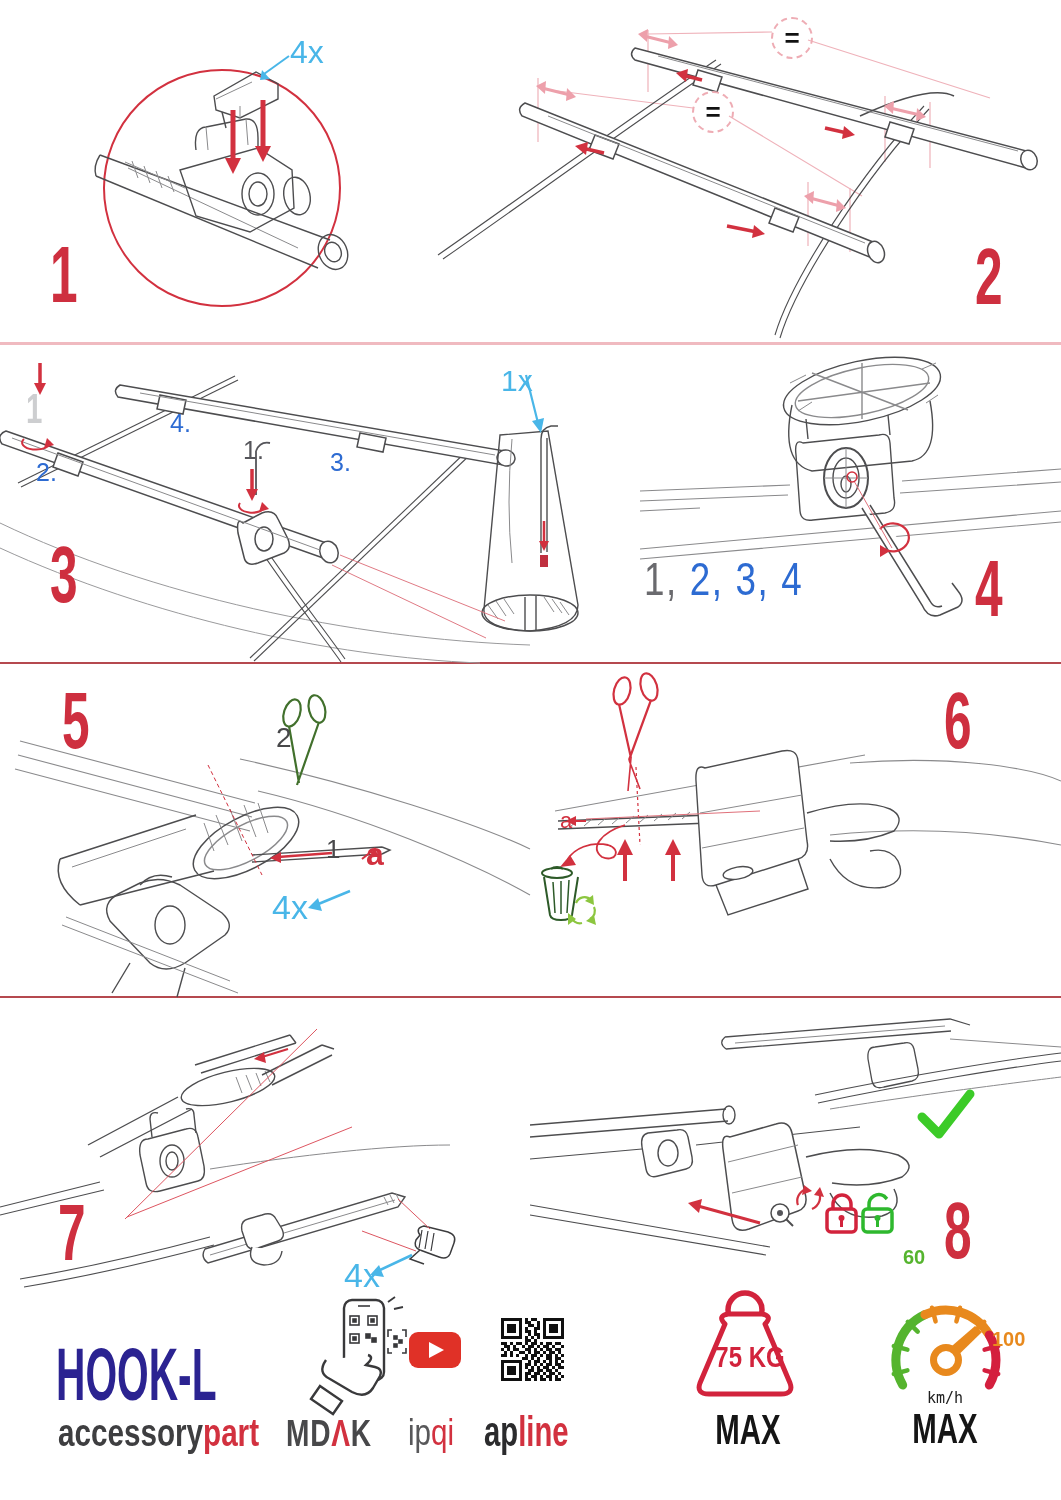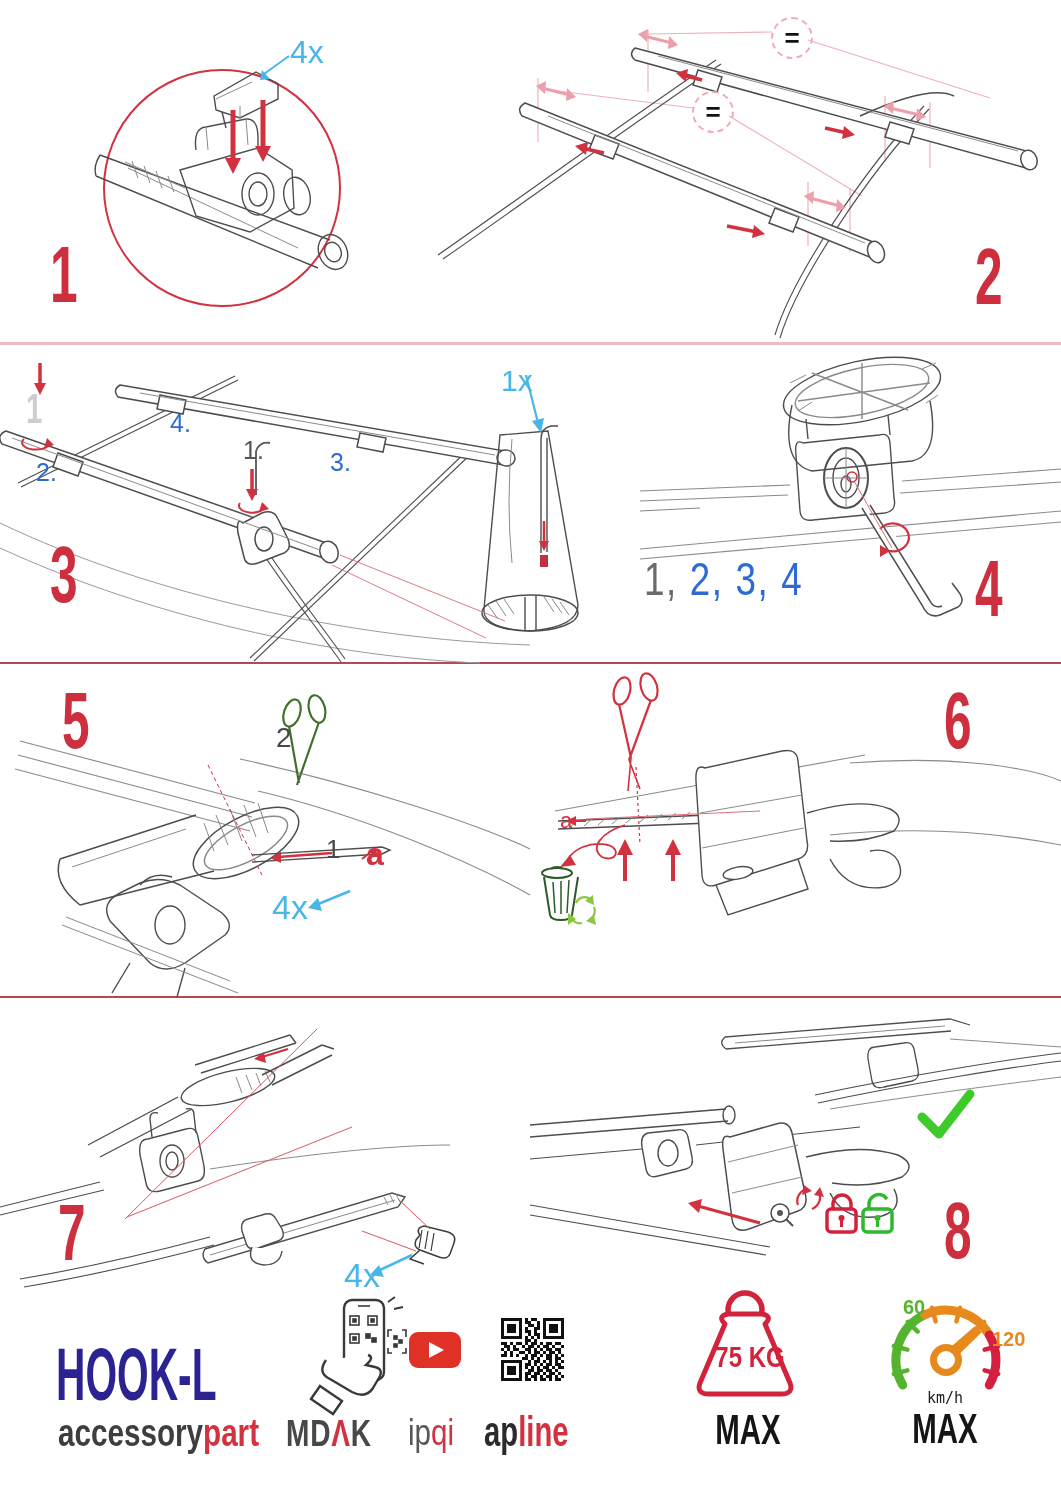--- a/index.html
+++ b/index.html
@@ -31,21 +31,21 @@
   .mdak{left:286px;top:1416px;font-size:36px;font-weight:bold;transform:scaleX(.78);letter-spacing:1px;color:#48484a}
   .mdak .r{color:#d2313f}
   .ipqi{left:408px;top:1414px;font-size:37px;transform:scaleX(.8);color:#58585a}
   .ipqi .r{color:#d2313f}
   .apline{left:484px;top:1410px;font-size:43px;font-weight:bold;transform:scaleX(.68);color:#2b2b2d}
   .apline .r{color:#d2313f}
   .wval{position:absolute;left:700px;top:1340px;width:100px;text-align:center;color:#d2233c;
        font-size:30px;font-weight:bold;transform:scaleX(.8);transform-origin:center top}
   .maxlab{position:absolute;width:100px;text-align:center;color:#151515;font-size:42px;font-weight:bold;
        transform:scaleX(.7);transform-origin:center top;line-height:1}
-  .sp60{position:absolute;left:903px;top:1297px;font-size:20px;font-weight:bold;color:#55b42e;line-height:1}
+  .sp60{position:absolute;left:903px;top:1247px;font-size:20px;font-weight:bold;color:#55b42e;line-height:1}
   .sp120{position:absolute;left:992px;top:1329px;font-size:20px;font-weight:bold;color:#e8891d;line-height:1}
   .spunit{position:absolute;left:927px;top:1391px;font-size:15px;color:#202020;
        font-family:"DejaVu Sans Mono",monospace;line-height:1}
   #qr-grid{position:absolute;left:501px;top:1318px;width:63px;height:63px}
   #qr-grid div{position:absolute;width:3px;height:3px;background:#101010}
 </style>
 </head>
 <body>
 
 <div class="page">
@@ -786,17 +786,17 @@
         <line x1="84" y1="19.8" x2="80.4" y2="33.4" stroke="#e8891d"></line>
         <line x1="108.2" y1="33.8" x2="98.3" y2="43.7" stroke="#e8891d"></line>
         <line x1="122.2" y1="58" x2="108.6" y2="61.6" stroke="#d41f3e"></line>
         <line x1="122.2" y1="86" x2="108.6" y2="82.4" stroke="#d41f3e"></line>
       </g>
       <polygon points="62,70 67,82 106,44 99,38" fill="#e8891d" stroke="none"></polygon>
       <circle cx="70" cy="72" r="12.5" stroke="#e8891d" stroke-width="7" fill="#fff"></circle>
     </g>
   </svg>
   <div class="sp60">60</div>
-  <div class="sp120">120</div>
+  <div class="sp120">100</div>
   <div class="spunit">km/h</div>
   <div class="maxlab" style="left:895px;top:1408px">MAX</div>
 
 </div>
 
 </body></html>

